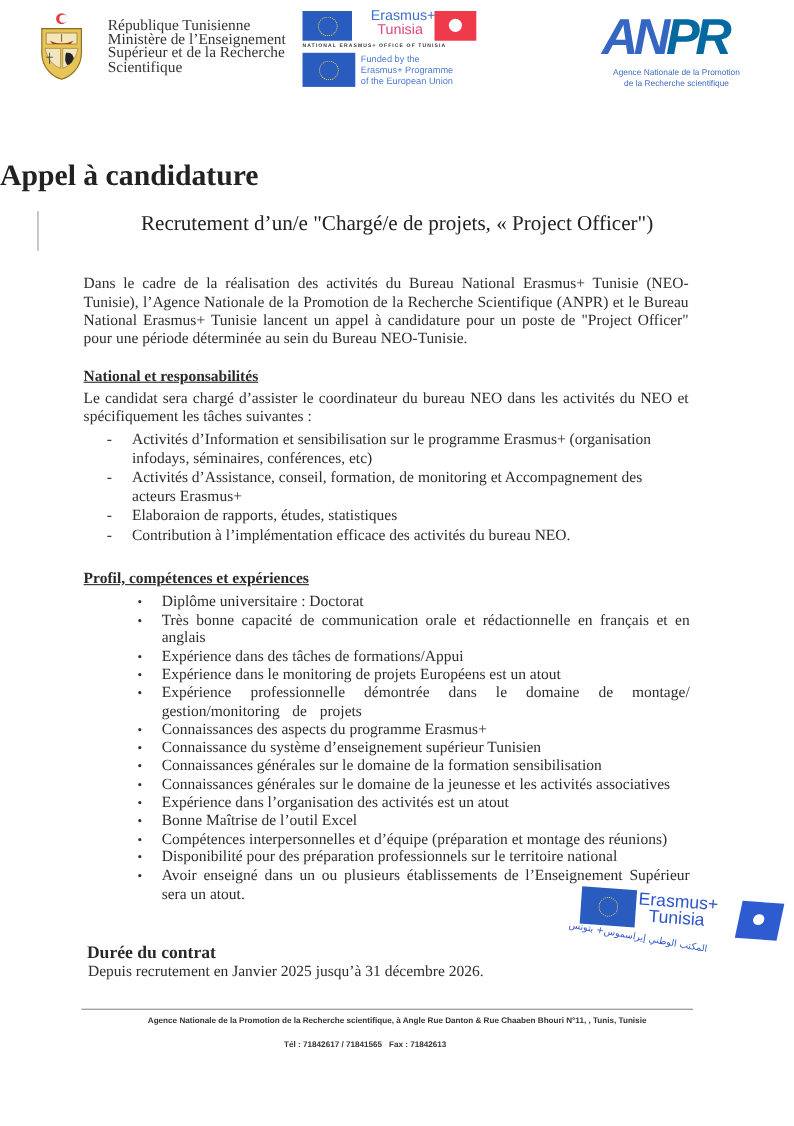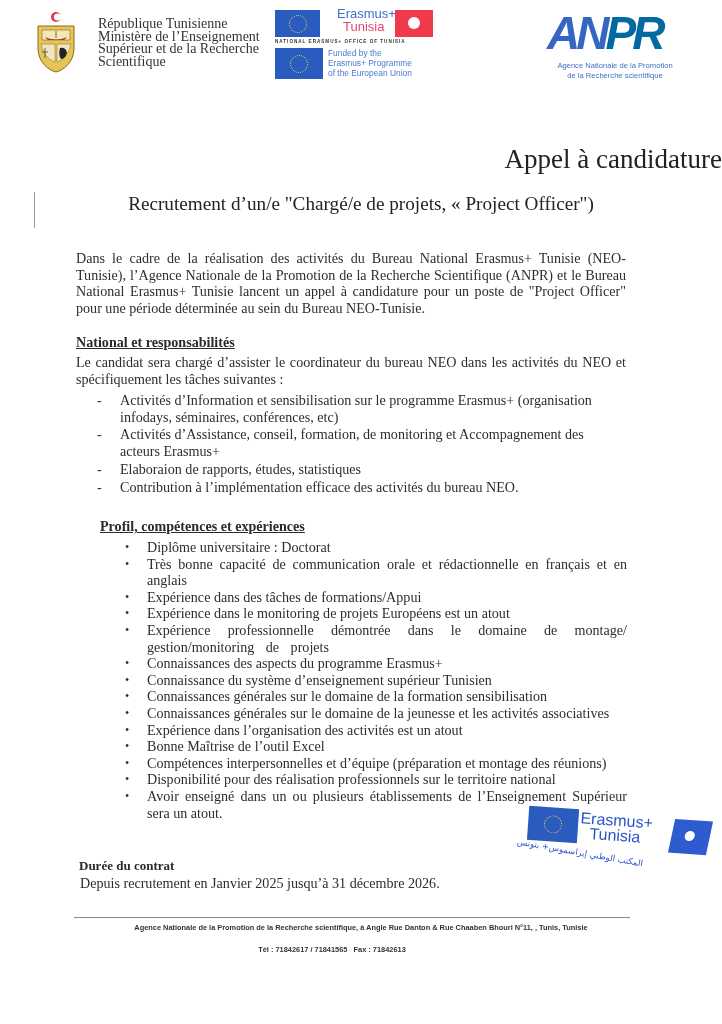--- a/index.html
+++ b/index.html
@@ -21,48 +21,48 @@
   .funded-text { position: absolute; left: 53px; top: 0; font-family: "Liberation Sans", sans-serif; color: #4a7bd0; font-size: 8.4px; line-height: 10px; }
 
   .anpr { left: 545px; top: 10px; width: 140px; height: 75px; }
   .anpr-logo { position: absolute; left: 2px; top: 0; font-family: "Liberation Sans", sans-serif; font-weight: bold; font-style: italic; font-size: 46px; line-height: 46px; letter-spacing: -4px; }
   .anpr-logo .an { color: #3567c2; }
   .anpr-logo .pr { color: #0369a1; }
   .anpr-caption { position: absolute; left: -5px; top: 51px; width: 150px; text-align: center; font-family: "Liberation Sans", sans-serif; color: #3f6fc3; font-size: 7.6px; line-height: 10px; }
 
   
   .margin-mark { left: 34px; top: 192px; width: 1px; height: 36px; background: #9a9a9a; }
-  .title { left: 0; width: 722px; top: 143px; text-align: right; font-size: 27px; line-height: 32px; color: #222; }
+  .title { left: 0; width: 722px; top: 143px; text-align: left; font-size: 27px; line-height: 32px; color: #222; font-weight: bold; }
   .subtitle { left: 0; width: 722px; top: 192px; text-align: center; font-size: 19.2px; line-height: 24px; color: #222; }
 
   
   .para { left: 76px; width: 550px; font-size: 14.1px; line-height: 16.6px; text-align: justify; color: #2d2d2d; }
   .p-intro { top: 250px; }
   .heading { left: 76px; font-size: 14.1px; line-height: 16.6px; font-weight: bold; text-decoration: underline; color: #2a2a2a; }
   .h-missions { top: 334px; }
   .p-missions { top: 354px; }
   ul.dash { list-style: none; margin: 0; padding: 0; position: absolute; left: 95px; top: 392px; width: 532px; font-size: 14.1px; line-height: 16.6px; color: #2d2d2d; }
   ul.dash li { position: relative; padding-left: 25px; margin-bottom: 1.3px; }
   ul.dash li .mark { position: absolute; left: 2px; top: 0; }
-  .h-profil { top: 518px; margin-left: 24px; }
+  .h-profil { top: 518px; }
   ul.dots { list-style: none; margin: 0; padding: 0; position: absolute; left: 124px; top: 539px; width: 503px; font-size: 14.1px; line-height: 16.6px; color: #2d2d2d; }
   ul.dots li { position: relative; padding-left: 23px; text-align: justify; }
   ul.dots li .mark { position: absolute; left: 1px; top: 0; font-size: 12px; }
 
   
   .stamp { left: 527px; top: 810px; width: 182px; height: 64px; transform: rotate(4deg); }
   .stamp .eu-flag { left: 0; top: 2px; width: 50px; height: 34px; }
   .stamp .st-erasmus { position: absolute; left: 52px; top: 2px; font-family: "Liberation Sans", sans-serif; font-size: 16px; color: #2a55c9; }
   .stamp .st-tunisia { position: absolute; left: 62px; top: 17px; font-family: "Liberation Sans", sans-serif; font-size: 16px; color: #2a55c9; }
   .stamp .st-flag { position: absolute; right: 0; top: 5px; width: 38px; height: 34px; background: #2f5bd0; transform: skewX(-8deg); }
   .stamp .st-flag .disk { position: absolute; left: 11px; top: 9px; width: 14px; height: 14px; border-radius: 50%; background: #fff; border: 2px solid #2f5bd0; box-sizing: border-box; }
   .stamp .st-arabic { position: absolute; left: -10px; top: 40px; font-family: "DejaVu Sans", sans-serif; font-size: 8.5px; color: #2a55c9; white-space: nowrap; direction: rtl; transform: rotate(6deg); }
 
   
-  .h-duree { left: 79px; top: 858px; font-size: 13px; font-weight: bold; color: #2a2a2a; }
+  .h-duree { left: 79px; top: 858px; font-size: 16px; font-weight: bold; color: #2a2a2a; }
   .p-duree { left: 80px; top: 875px; font-size: 14.1px; color: #2d2d2d; }
 
   
   .footer-rule { left: 74px; top: 917px; width: 556px; height: 1px; background: #8a8a8a; }
   .footer-address { left: 0; width: 722px; top: 923px; text-align: center; font-family: "Liberation Sans", sans-serif; font-weight: bold; font-size: 7.4px; color: #333; }
   .footer-contact { left: 0; width: 664px; top: 945px; text-align: center; font-family: "Liberation Sans", sans-serif; font-weight: bold; font-size: 7.4px; color: #333; }
 </style>
 </head>
 <body>
 
@@ -139,21 +139,21 @@
   <li><span class="mark">•</span><span>Expérience dans des tâches de formations/Appui</span></li>
   <li><span class="mark">•</span><span>Expérience dans le monitoring de projets Européens est un atout</span></li>
   <li style="word-spacing: 8px;"><span class="mark">•</span><span>Expérience professionnelle démontrée dans le domaine de montage/ gestion/monitoring de projets</span></li>
   <li><span class="mark">•</span><span>Connaissances des aspects du programme Erasmus+</span></li>
   <li><span class="mark">•</span><span>Connaissance du système d’enseignement supérieur Tunisien</span></li>
   <li><span class="mark">•</span><span>Connaissances générales sur le domaine de la formation sensibilisation</span></li>
   <li><span class="mark">•</span><span>Connaissances générales sur le domaine de la jeunesse et les activités associatives</span></li>
   <li><span class="mark">•</span><span>Expérience dans l’organisation des activités est un atout</span></li>
   <li><span class="mark">•</span><span>Bonne Maîtrise de l’outil Excel</span></li>
   <li><span class="mark">•</span><span>Compétences interpersonnelles et d’équipe (préparation et montage des réunions)</span></li>
-  <li><span class="mark">•</span><span>Disponibilité pour des réalisation professionnels sur le territoire national</span></li>
+  <li><span class="mark">•</span><span>Disponibilité pour des préparation professionnels sur le territoire national</span></li>
   <li><span class="mark">•</span><span>Avoir enseigné dans un ou plusieurs établissements de l’Enseignement Supérieur sera un atout.</span></li>
 </ul>
 
 <div class="abs stamp">
   <div class="eu-flag">
       <div class="stars"></div>
     </div>
   <div class="st-erasmus">Erasmus+</div>
   <div class="st-tunisia">Tunisia</div>
   <div class="st-flag">

